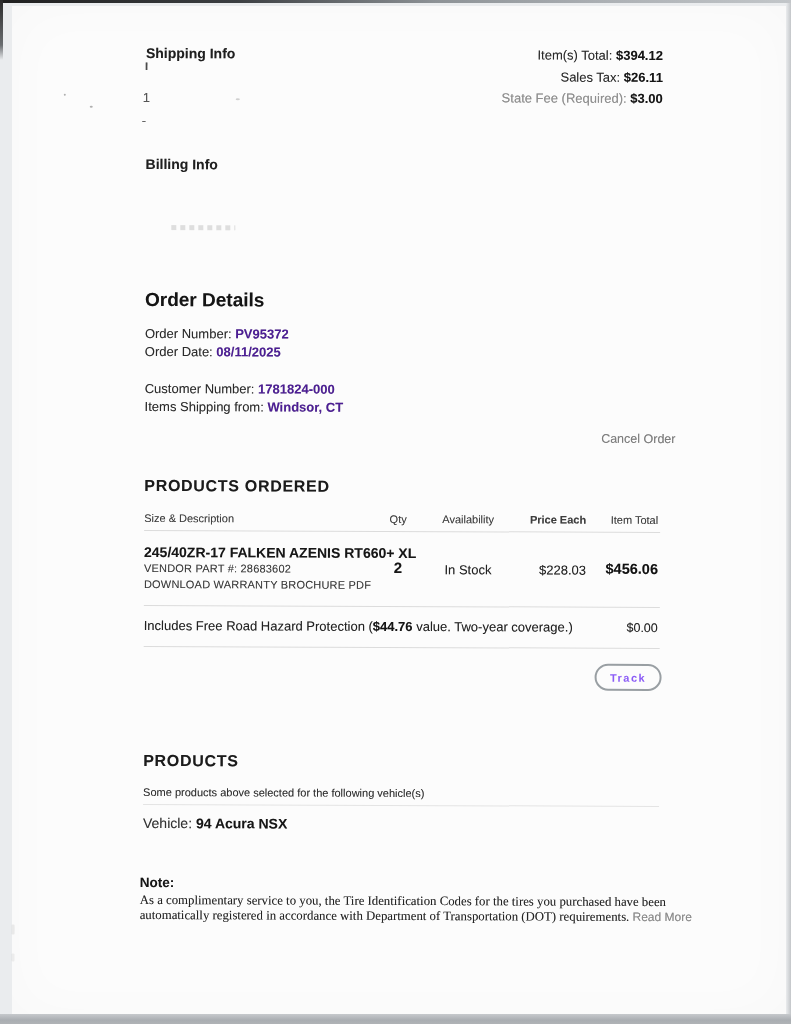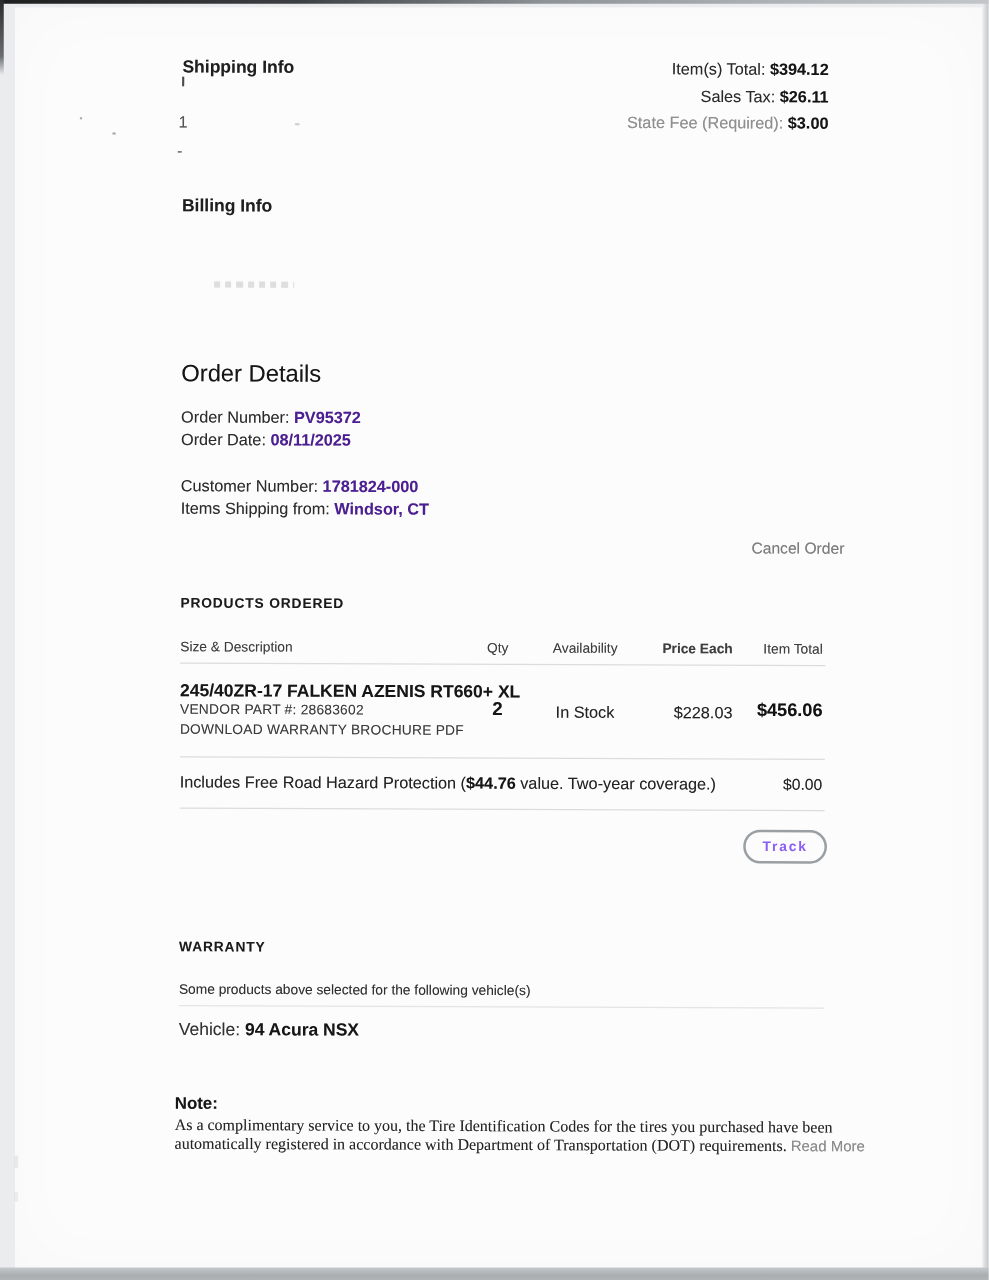--- a/index.html
+++ b/index.html
@@ -29,22 +29,22 @@
     background:linear-gradient(to right,#1f1f1f,#3c3f42 30%,#8d9296 55%,#aeb2b6 78%,#c2c6c9); }
   .edge-left-mark { position:absolute; top:0; left:0; width:3px; height:60px;
     background:linear-gradient(to bottom,#2a2a2a,#6a6d70 75%, rgba(120,120,120,0)); }
   .edge-right { position:absolute; top:0; right:0; width:5px; height:1024px;
     background:linear-gradient(to left,#c3c6c9, rgba(200,200,200,0)); }
   .edge-bottom { position:absolute; left:0; top:1014px; width:791px; height:10px;
     background:linear-gradient(to bottom,#c6c9cc,#aaaeb2 60%,#b0b3b6); }
 
   
   .h-section { font-weight:bold; font-size:14px; color:#1f1f1f; }
-  .h-order   { font-weight:normal; font-size:19px; color:#151515; }
-  .h-caps    { font-weight:bold; font-size:11px; letter-spacing:0.7px; color:#1b1b1b; }
+  .h-order   { font-weight:bold; font-size:19px; color:#151515; }
+  .h-caps    { font-weight:bold; font-size:16px; letter-spacing:0.7px; color:#1b1b1b; }
 
   
   .tot-line { right:123px; font-size:13px; color:#2a2a2a; }
   .tot-line .val { font-weight:bold; color:#141414; }
   .tot-grey { color:#8f8f8f; }
   .order-total { right:123px; font-size:21px; font-weight:bold; color:#0f0f0f; letter-spacing:-0.2px; }
 
   .detail-row { font-size:13px; color:#2b2b2b; }
   .detail-row .val { font-weight:bold; color:#4c1d95; }
 
@@ -144,21 +144,21 @@
 
       <div class="abs cell" style="left:134px; top:612px;">
         <span>Includes Free Road Hazard Protection (</span><span class="b" style="color:#141414;">$44.76</span><span> value. Two-year coverage.)</span>
       </div>
       <div class="abs cell" style="left:568px; top:613px; width:80px; text-align:right; font-size:12.5px;">$0.00</div>
 
       <div class="rule" style="top:640px;"></div>
 
       <div class="track-btn">Track</div>
 
-      <div class="abs h-caps" style="left:134px; top:746px;">WARRANTY</div>
+      <div class="abs h-caps" style="left:134px; top:746px;">PRODUCTS</div>
       <div class="abs" style="left:134px; top:780px; font-size:11px; color:#2e2e2e;">Some products above selected for the following vehicle(s)</div>
       <div class="rule light" style="top:798px;"></div>
       <div class="abs" style="left:134px; top:809px; font-size:14px; color:#333;">
         <span>Vehicle: </span><span class="b" style="color:#161616;">94 Acura NSX</span>
       </div>
 
       <div class="abs b" style="left:131px; top:869px; font-size:13.5px; color:#161616;">Note:</div>
       <div class="abs note-body" style="left:131px; top:887px;">As a complimentary service to you, the Tire Identification Codes for the tires you purchased have been</div>
       <div class="abs note-body" style="left:131px; top:902px;">
         <span>automatically registered in accordance with Department of Transportation (DOT) requirements. </span><span class="read-more">Read More</span>

